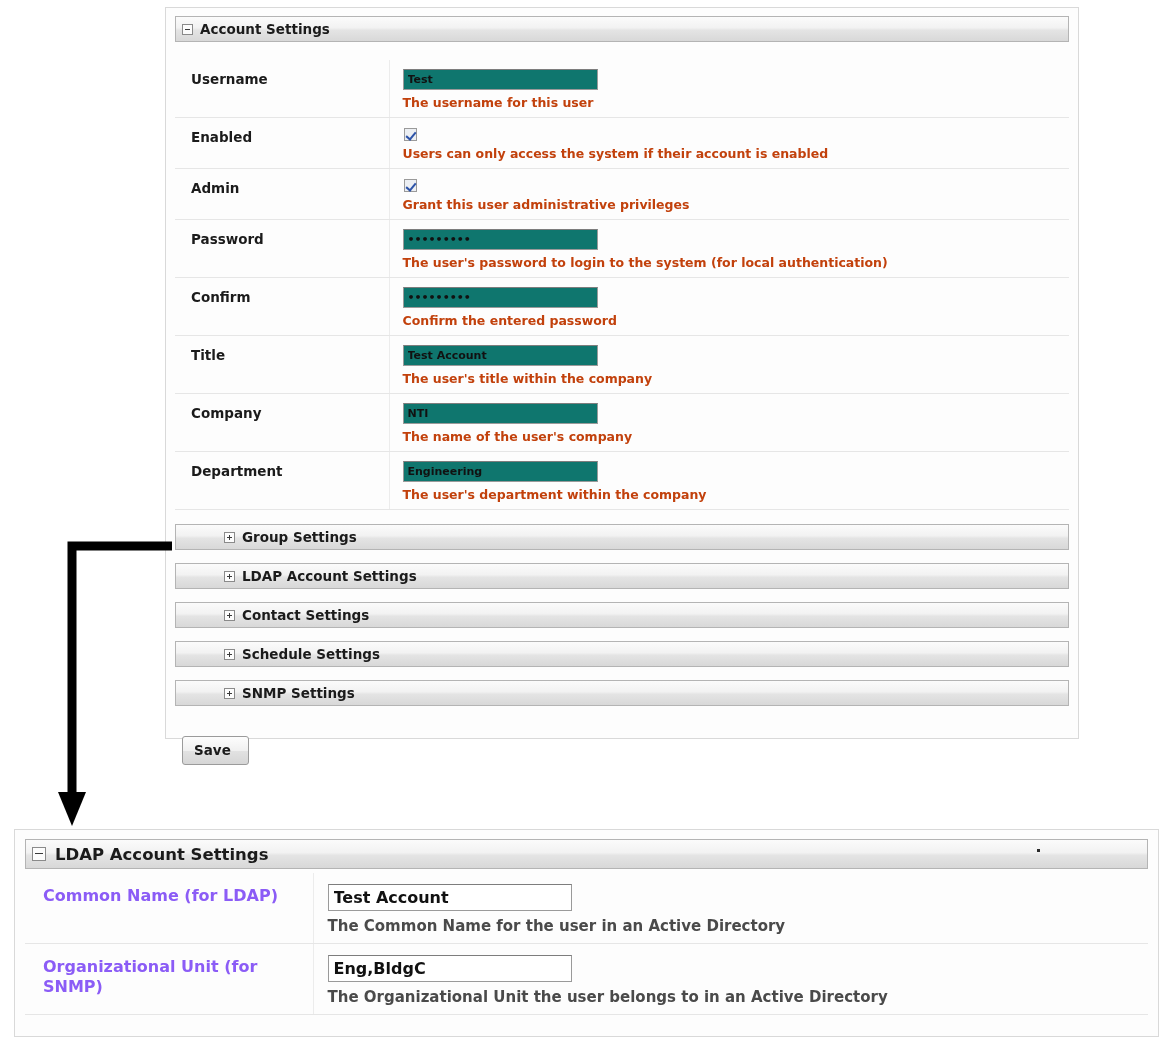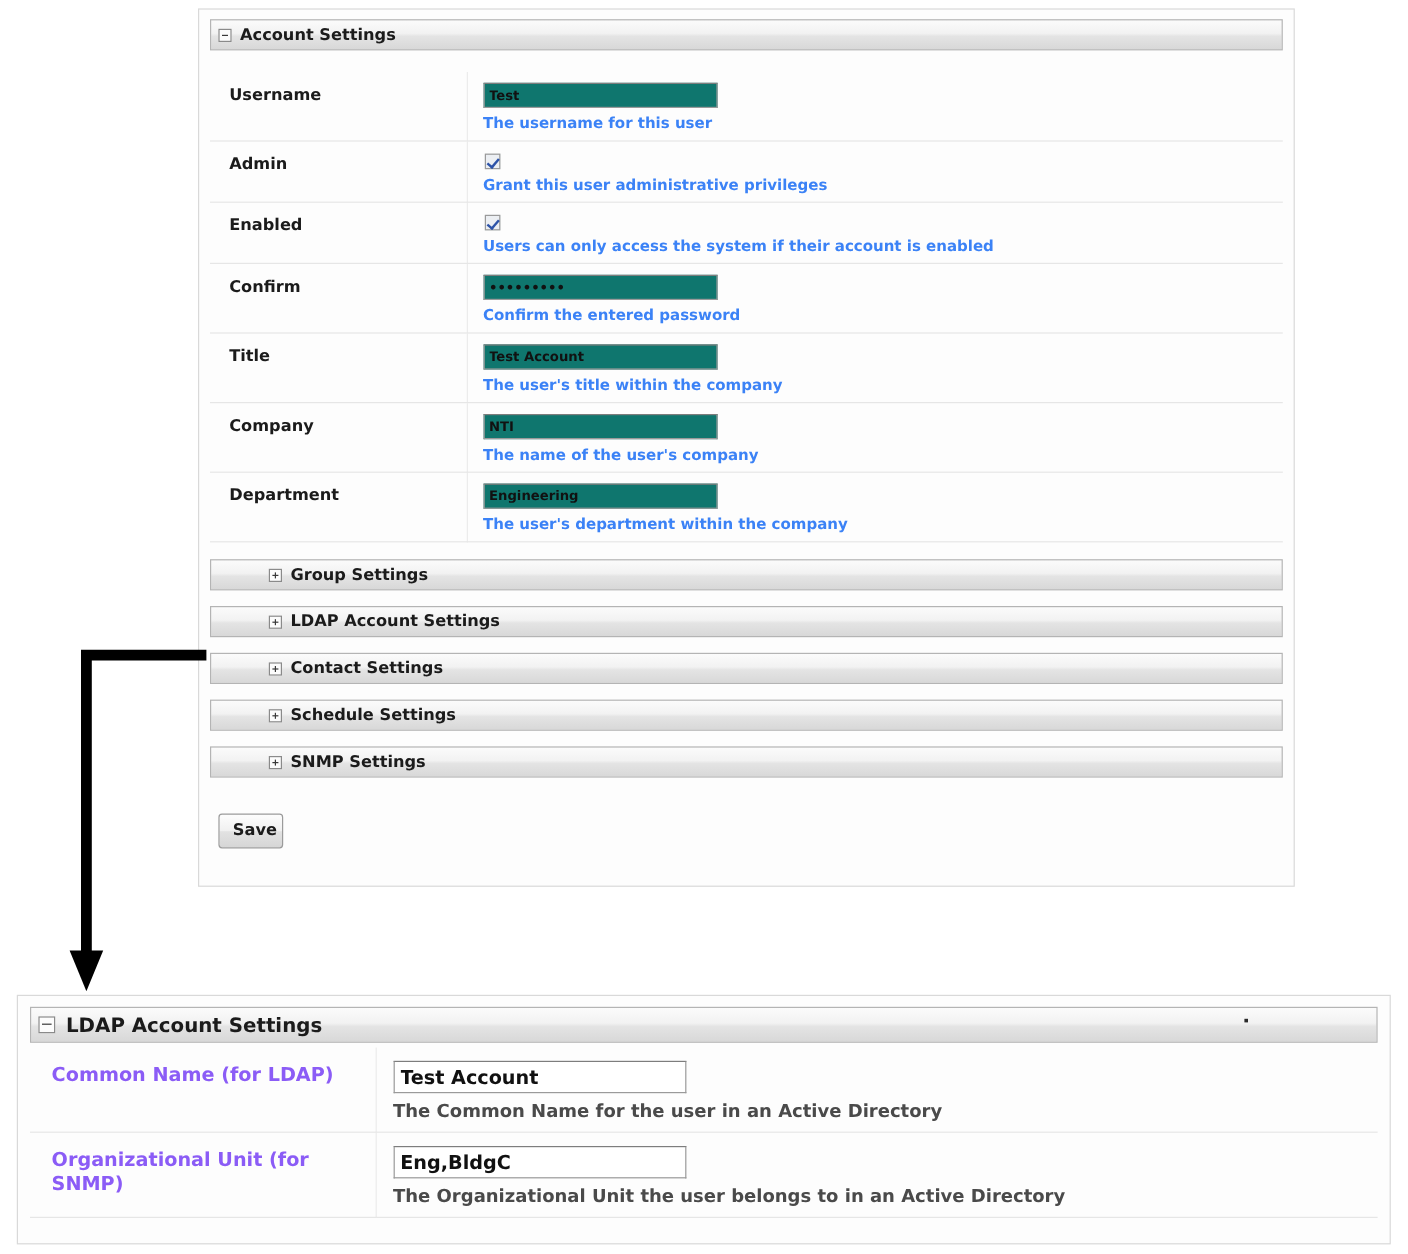--- a/index.html
+++ b/index.html
@@ -114,21 +114,21 @@
     font-size: 11px;
     font-weight: bold;
     color: #111111;
     padding: 1px 4px;
     outline: none;
     display: block;
   }
   .hint {
     font-size: 12.5px;
     font-weight: bold;
-    color: #3b82f6;
+    color: #c2410c;
     margin-top: 5px;
     white-space: nowrap;
   }
   .chk {
     width: 13px;
     height: 13px;
     box-sizing: border-box;
     border: 1px solid #9a9a9a;
     background: #eceff3;
     position: relative;
@@ -160,21 +160,21 @@
 
   .save-wrap { margin-top: 30px; padding-left: 7px; }
   .btn {
     font-family: "DejaVu Sans", "Liberation Sans", sans-serif;
     font-size: 13.5px;
     font-weight: bold;
     color: #1b1b1b;
     background: linear-gradient(to bottom, #fdfdfd 0%, #f0f0f0 50%, #e2e2e2 52%, #d6d6d6 100%);
     border: 1px solid #9b9b9b;
     border-radius: 3px;
-    padding: 5px 4px 6px 11px;
+    padding: 5px 17px 6px 11px;
     cursor: pointer;
   }
 
   
   #bottom-panel {
     left: 14px;
     top: 829px;
     width: 1145px;
     height: 208px;
   }
@@ -265,35 +265,42 @@
       <tbody>
         <tr class="form-row">
           <td class="cell-label">Username</td>
           <td class="cell-field">
             <input class="txt" type="text" value="Test" style="">
             <div class="hint">The username for this user</div>
           </td>
         </tr>
 
         <tr class="form-row">
+          <td class="cell-label">Enabled</td>
+          <td class="cell-field">
+            <span class="chk"></span>
+            <div class="hint">Users can only access the system if their account is enabled</div>
+          </td>
+        </tr>
+
+        <tr class="form-row">
           <td class="cell-label">Admin</td>
           <td class="cell-field">
             <span class="chk"></span>
             <div class="hint">Grant this user administrative privileges</div>
           </td>
         </tr>
 
         <tr class="form-row">
-          <td class="cell-label">Enabled</td>
-          <td class="cell-field">
-            <span class="chk"></span>
-            <div class="hint">Users can only access the system if their account is enabled</div>
-          </td>
-        </tr>
-
+          <td class="cell-label">Password</td>
+          <td class="cell-field">
+            <input class="txt" type="text" value="•••••••••" style="">
+            <div class="hint">The user's password to login to the system (for local authentication)</div>
+          </td>
+        </tr>
 
         <tr class="form-row">
           <td class="cell-label">Confirm</td>
           <td class="cell-field">
             <input class="txt" type="text" value="•••••••••" style="">
             <div class="hint">Confirm the entered password</div>
           </td>
         </tr>
 
         <tr class="form-row">

